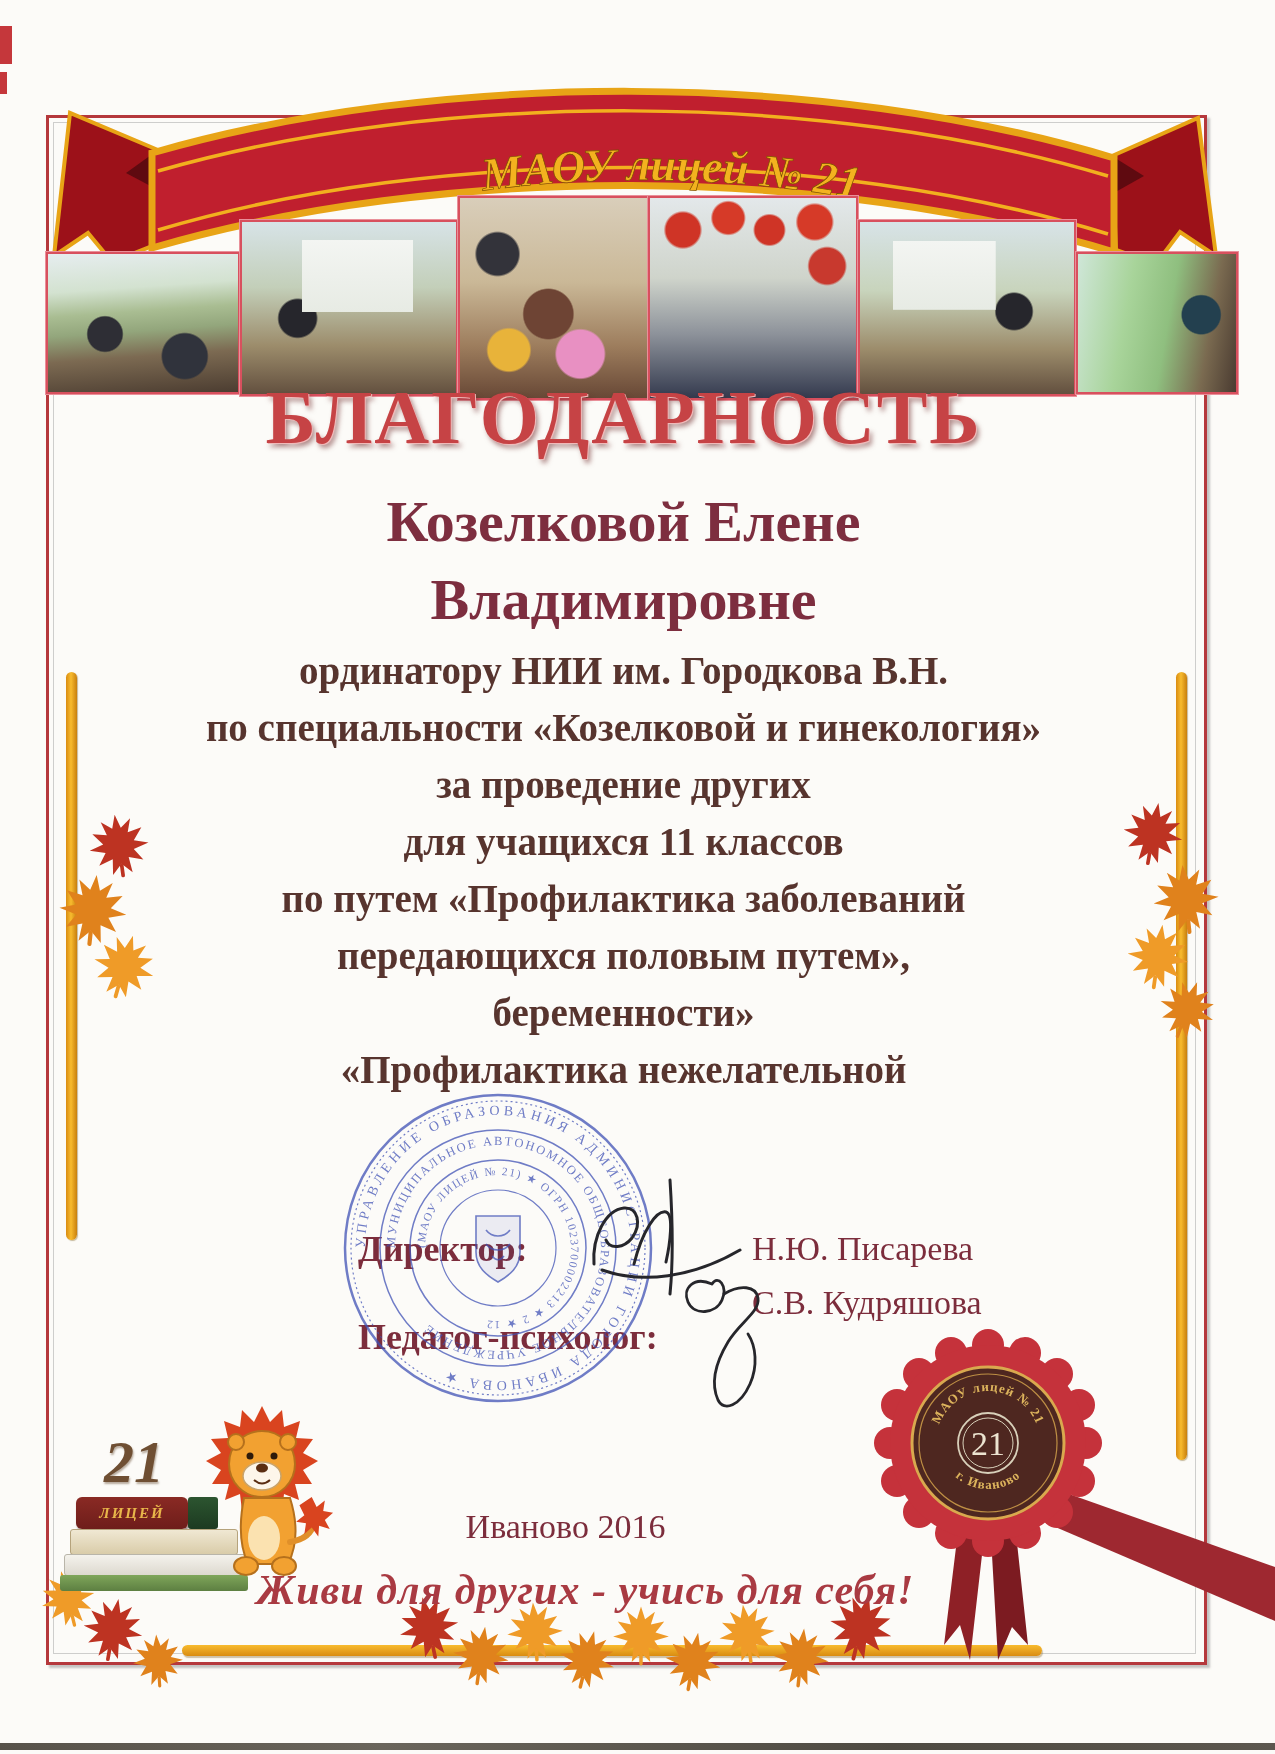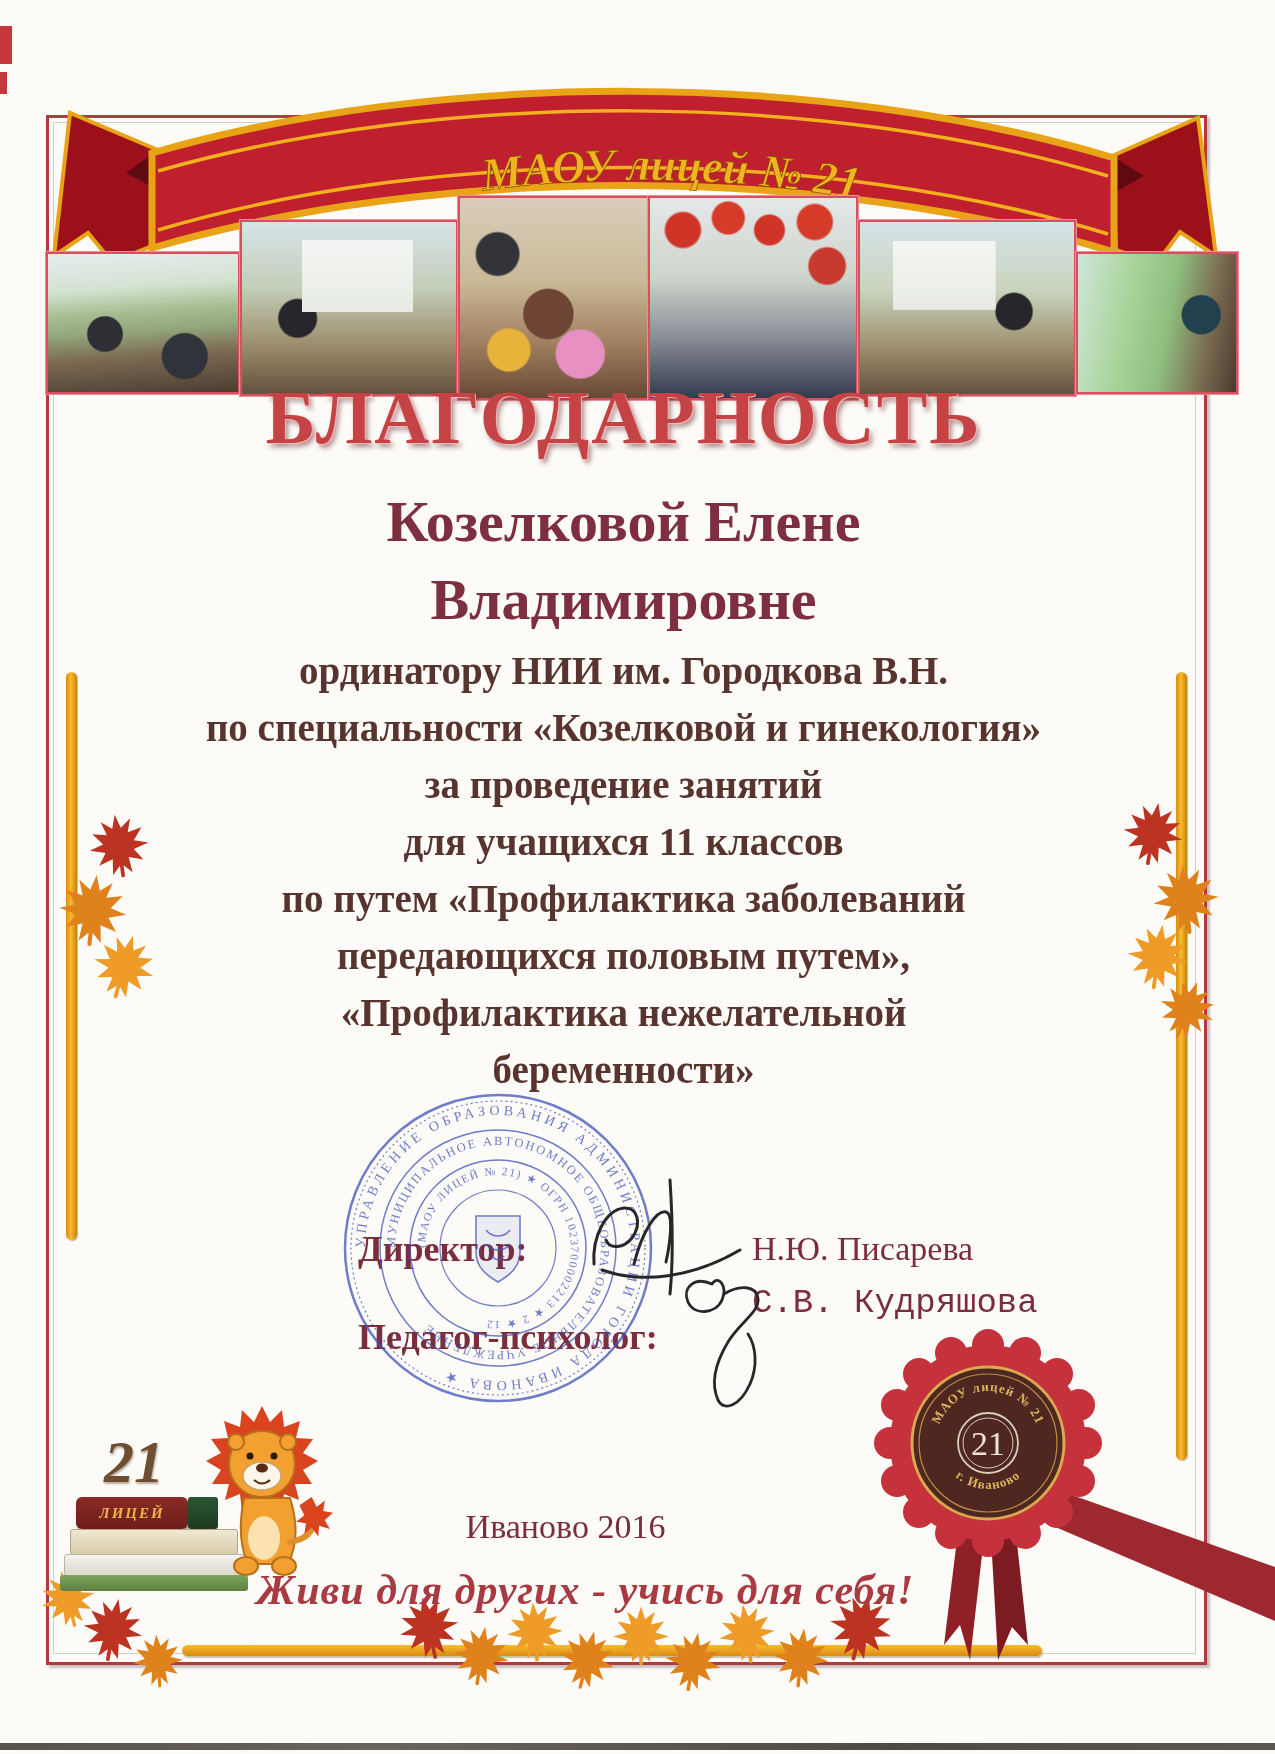--- a/index.html
+++ b/index.html
@@ -72,21 +72,21 @@
   #title{
     top:374px;font-size:76px;font-weight:bold;letter-spacing:2px;color:#c64345;
     text-shadow:1px 1px 0 #f0b9b9,3px 4px 5px rgba(110,40,40,.55);
   }
   #recipient1{top:488px;font-size:58px;font-weight:bold;color:#7d2e3f;}
   #recipient2{top:566px;font-size:58px;font-weight:bold;color:#7d2e3f;}
   #body-lines{top:642px;line-height:57px;font-size:39px;font-weight:bold;color:#57342e;}
   #sig-director-label{left:358px;top:1228px;font-size:36px;font-weight:bold;color:#7c2d3c;z-index:5;}
   #sig-psych-label{left:358px;top:1282px;font-size:36px;font-weight:bold;color:#7c2d3c;z-index:5;margin-top:34px;}
   #sig-director-name{left:752px;top:1230px;font-size:34px;color:#7c2d3c;z-index:5;}
-  #sig-psych-name{left:752px;top:1284px;font-size:34px;color:#7c2d3c;z-index:5;font-family:Liberation Mono, monospace;}
+  #sig-psych-name{left:752px;top:1284px;font-size:34px;color:#7c2d3c;z-index:5;}
   #city-year{top:1508px;font-size:34px;color:#7c2d3c;transform:translateX(-58px);}
   #motto{
     top:1566px;font-size:42px;font-weight:bold;font-style:italic;color:#a93a42;
     transform:translateX(-38px);letter-spacing:1px;
   }
   
   #stamp{left:338px;top:1088px;width:320px;height:320px;z-index:6;opacity:.74;}
   .sig-svg{z-index:6;}
   
   #mascot-21{left:104px;top:1428px;font-size:60px;font-weight:bold;font-style:italic;
@@ -158,26 +158,26 @@
   <div id="photo-5" class="abs photo" title="teacher pointing in classroom"></div>
   <div id="photo-6" class="abs photo" title="teacher with pupils at desks"></div>
 
   <div id="title" class="abs ctext">БЛАГОДАРНОСТЬ</div>
   <div id="recipient1" class="abs ctext">Козелковой Елене</div>
   <div id="recipient2" class="abs ctext">Владимировне</div>
 
   <div id="body-lines" class="abs ctext">
     <div>ординатору НИИ им. Городкова В.Н.</div>
     <div>по специальности «Козелковой и гинекология»</div>
-    <div>за проведение занятий</div>
+    <div>за проведение других</div>
     <div>для учащихся 11 классов</div>
     <div>по путем «Профилактика заболеваний</div>
     <div>передающихся половым путем»,</div>
+    <div>беременности»</div>
     <div>«Профилактика нежелательной</div>
-    <div>беременности»</div>
   </div>
 
   <svg id="stamp" class="abs" viewBox="0 0 320 320">
     <defs>
       <path id="ringA" d="M 27,160 a 133,133 0 1 1 266,0 a 133,133 0 1 1 -266,0" fill="none"></path>
       <path id="ringB" d="M 57,160 a 103,103 0 1 1 206,0 a 103,103 0 1 1 -206,0" fill="none"></path>
       <path id="ringC" d="M 87,160 a 73,73 0 1 1 146,0 a 73,73 0 1 1 -146,0" fill="none"></path>
     </defs>
     <g stroke="#3f51b5" fill="none">
       <circle cx="160" cy="160" r="153" stroke-width="2.5"></circle>

